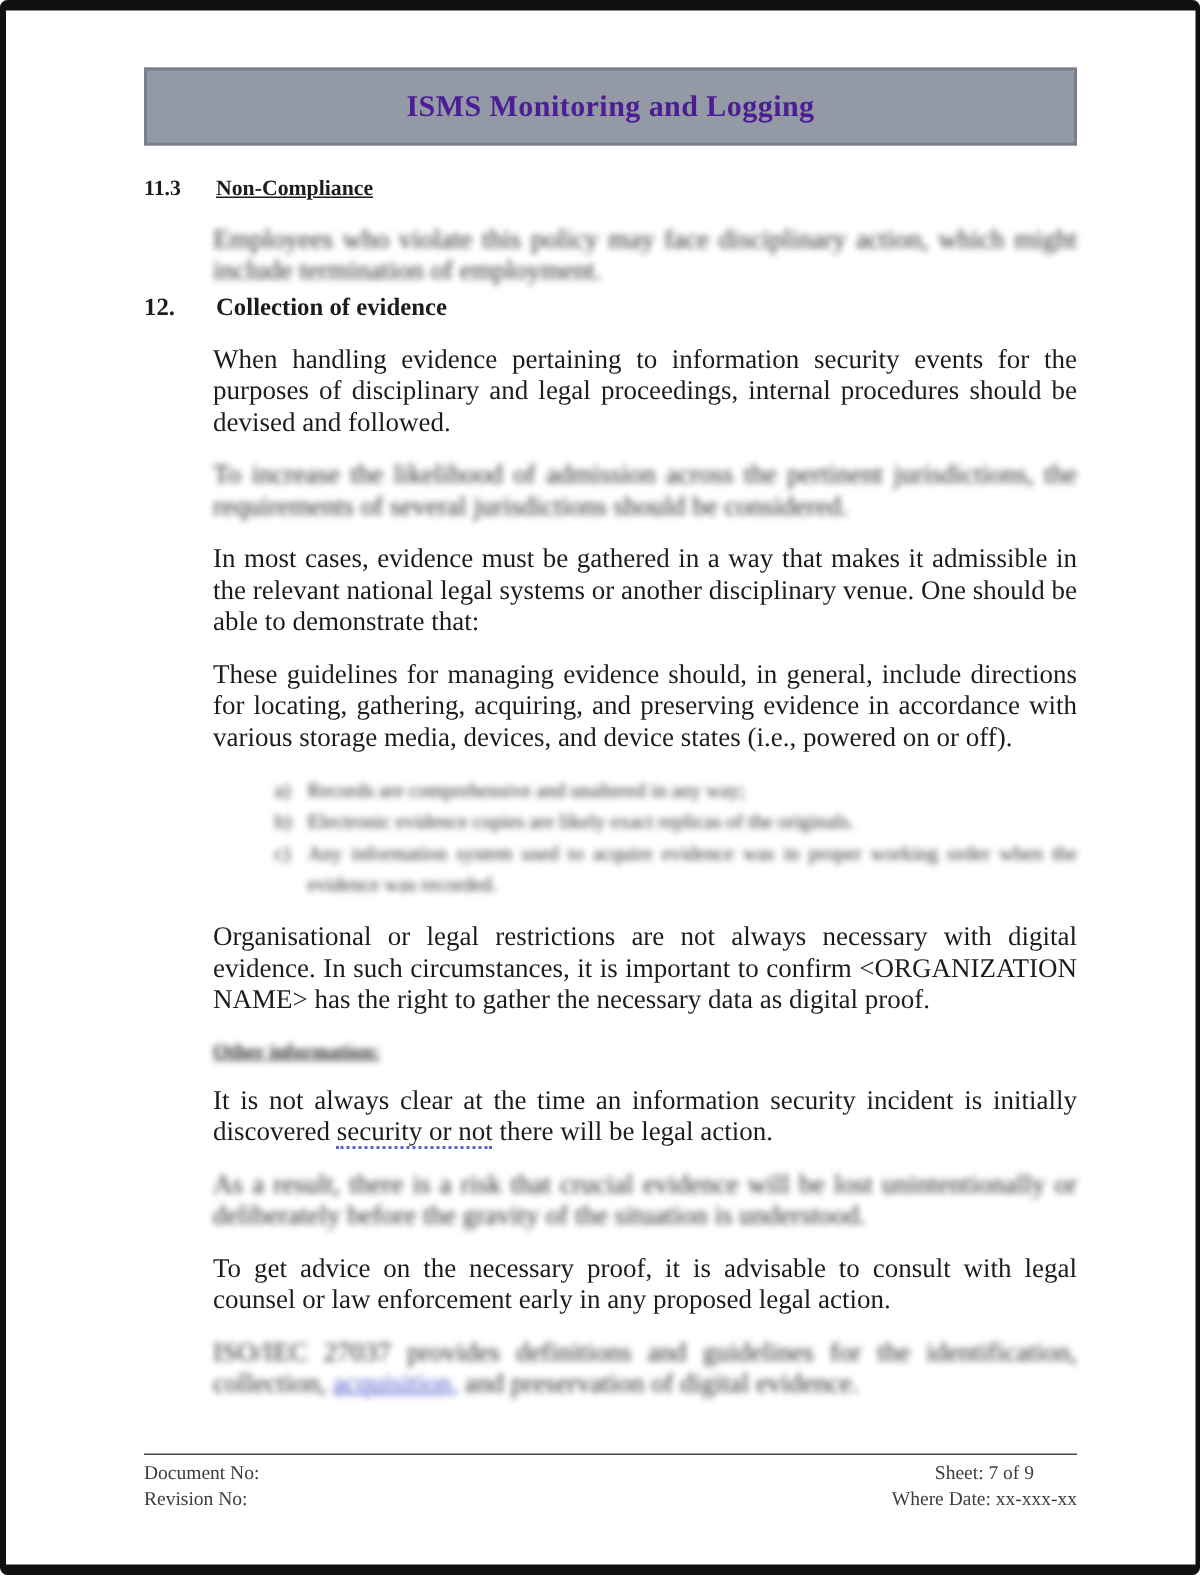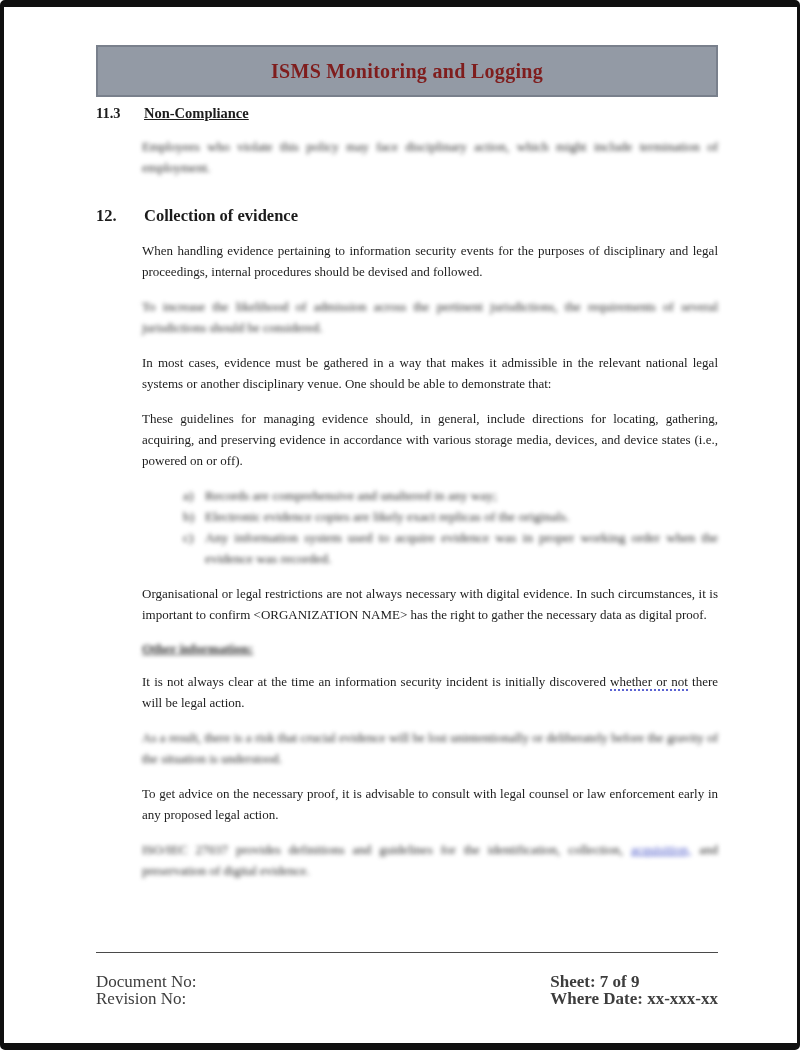--- a/index.html
+++ b/index.html
@@ -17,52 +17,52 @@
   }
   .content { padding:0 79px 0 92px; }
   .banner {
     margin-top:38px;
     height:48px;
     background:#939aa5;
     border:2px solid #79808c;
     display:flex; align-items:center; justify-content:center;
   }
   .banner-title {
-    color:#7f1d1d; font-size:20px; font-weight:bold; letter-spacing:0.3px;
+    color:#4c1d95; font-size:20px; font-weight:bold; letter-spacing:0.3px;
   }
   .h-row { display:flex; align-items:baseline; }
   .h-num { flex:none; width:48px; font-weight:bold; }
-  .h2-row { margin-top:8px; font-size:14.5px; }
+  .h2-row { margin-top:21px; font-size:14.5px; }
   .h2-row .h-title { font-weight:bold;text-decoration:underline; }
-  .h1-row { margin-top:28px; font-size:16.5px; }
+  .h1-row { margin-top:4px; font-size:16.5px; }
   .h1-row .h-title { font-weight:bold; }
   .para {
     margin:14px 0 0 46px;
-    font-size:13px; line-height:21px;
+    font-size:18px; line-height:21px;
     text-align:justify;
   }
   .blurred { filter:blur(2.2px); color:#2e2e2e; }
   .other-info {
     margin:16px 0 0 46px;
     font-size:13.5px; font-weight:bold; text-decoration:underline;
   }
   .list { margin:14px 0 0 87px; font-size:13.5px; line-height:21px; }
   .list-row { display:flex; }
   .list-marker { flex:none; width:22px; }
   .list-text { flex:1; text-align:justify; }
   .grammar { border-bottom:2px dotted #5b63d3; padding-bottom:0px; }
   .doclink { color:#4a57c9; text-decoration:underline; }
   .footer {
     position:absolute; left:92px; right:79px; bottom:36px;
     border-top:1.5px solid #4a4a4a;
-    padding-top:20px;
+    padding-top:3px;
     display:flex; justify-content:space-between;
-    font-size:17px; line-height:17px; color:#3d3d3d;
+    font-size:13px; line-height:17px; color:#3d3d3d;
   }
-  .footer-right { text-align:left;font-weight:bold; }
+  .footer-right { text-align:center; }
 </style>
 </head>
 <body>
 
 <div class="page">
   <div class="content">
 
     <div class="banner">
       <span class="banner-title">ISMS Monitoring and Logging</span>
     </div>
@@ -100,21 +100,21 @@
         <span class="list-marker">c)</span>
         <span class="list-text">Any information system used to acquire evidence was in proper working order when the evidence was recorded.</span>
       </div>
     </div>
 
 
     <p class="para">Organisational or legal restrictions are not always necessary with digital evidence. In such circumstances, it is important to confirm &lt;ORGANIZATION NAME&gt; has the right to gather the necessary data as digital proof.</p>
 
     <div class="other-info blurred">Other information:</div>
 
-    <p class="para"><span>It is not always clear at the time an information security incident is initially discovered </span><span class="grammar">whether or not</span><span> there will be legal action.</span></p>
+    <p class="para"><span>It is not always clear at the time an information security incident is initially discovered </span><span class="grammar">security or not</span><span> there will be legal action.</span></p>
 
     <p class="para blurred">As a result, there is a risk that crucial evidence will be lost unintentionally or deliberately before the gravity of the situation is understood.</p>
 
     <p class="para">To get advice on the necessary proof, it is advisable to consult with legal counsel or law enforcement early in any proposed legal action.</p>
 
     <p class="para blurred"><span>ISO/IEC 27037 provides definitions and guidelines for the identification, collection, </span><a class="doclink" href="#">acquisition,</a><span> and preservation of digital evidence.</span></p>
 
   </div>
 
   <div class="footer">

